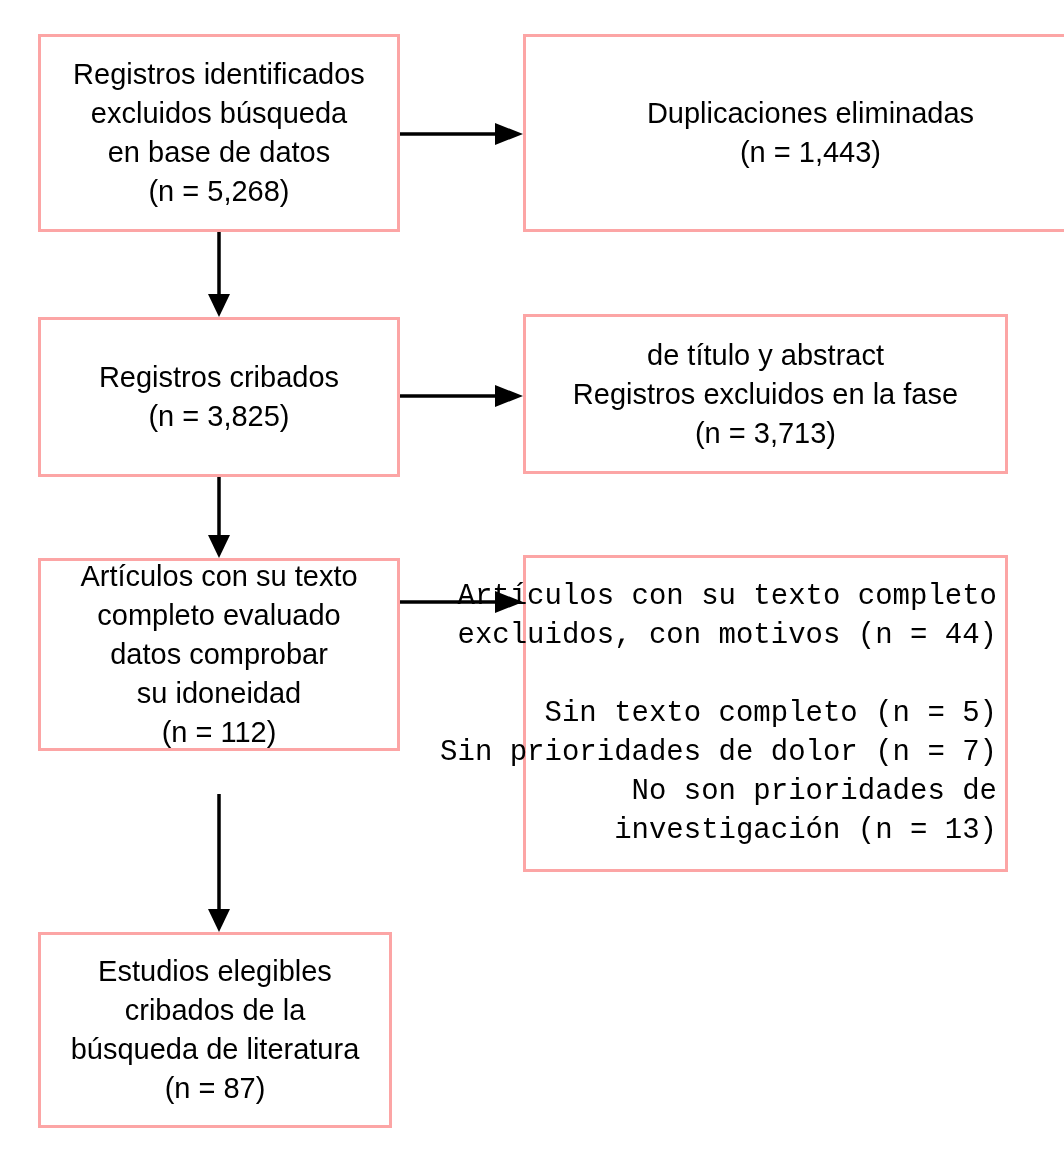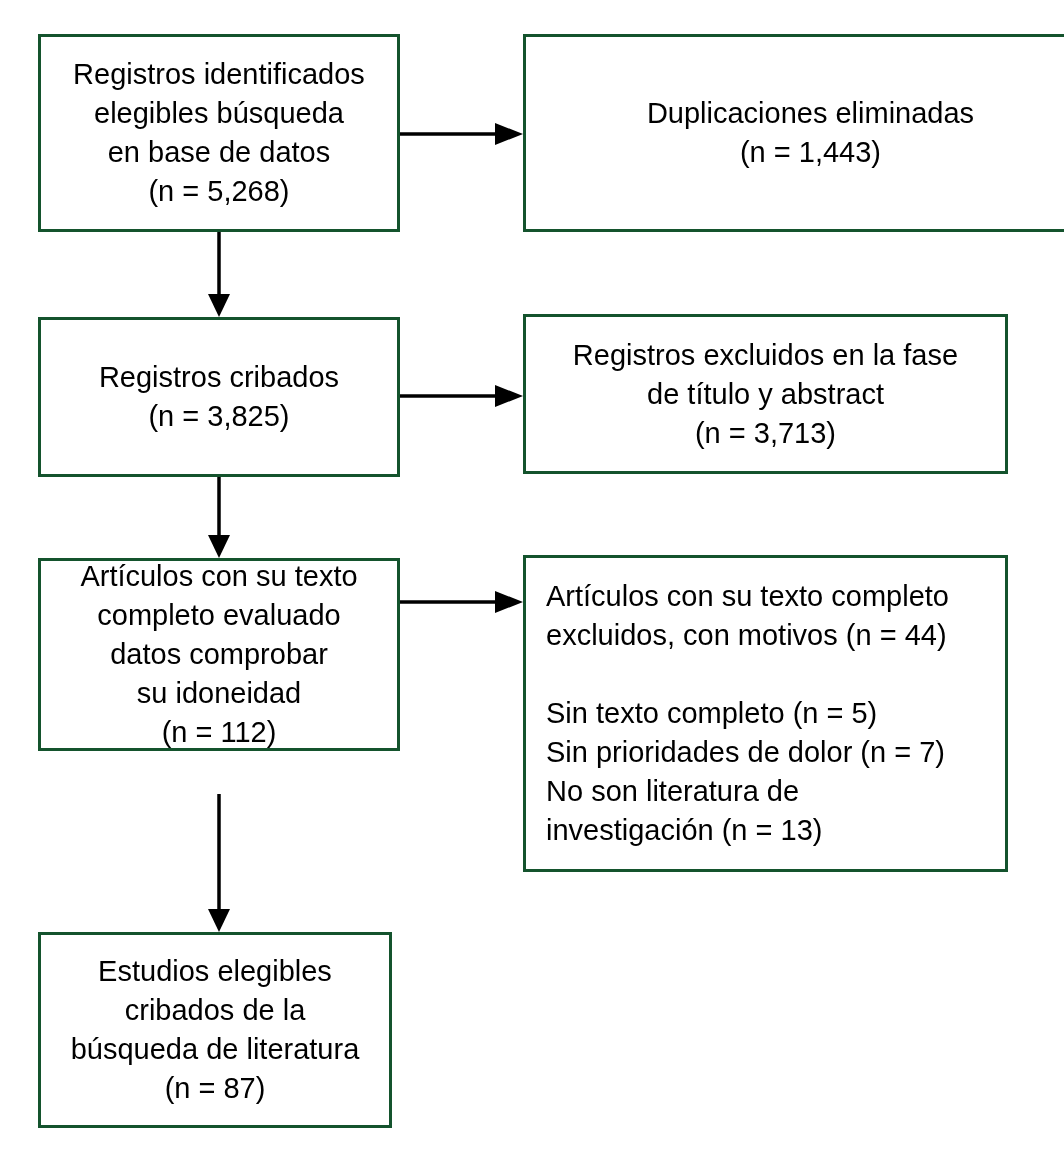--- a/index.html
+++ b/index.html
@@ -19,37 +19,38 @@
   .arrows {
     position: absolute;
     left: 0;
     top: 0;
     width: 1064px;
     height: 1158px;
   }
   .box {
     position: absolute;
     box-sizing: border-box;
-    border: 3px solid #14532d;
+    border: 3px solid #fca5a5;
     background: #ffffff;
     display: flex;
     flex-direction: column;
     justify-content: center;
     font-size: 29px;
     line-height: 39px;
   }
   .box.center {
     align-items: center;
     text-align: center;
   }
   .box.left {
-    align-items: flex-start;
+    align-items: flex-end;
     text-align: left;
     padding-left: 20px;
     padding-right: 8px;
+    font-family: Liberation Mono, monospace;
   }
   .line {
     white-space: nowrap;
     min-height: 39px;
   }
   #box-records-identified        { left: 38px;  top: 34px;  width: 362px; height: 198px; }
   #box-duplicates-removed        { left: 523px; top: 34px;  width: 575px; height: 198px; }
   #box-records-screened          { left: 38px;  top: 317px; width: 362px; height: 160px; }
   #box-excluded-title-abstract   { left: 523px; top: 314px; width: 485px; height: 160px; }
   #box-fulltext-assessed         { left: 38px;  top: 558px; width: 362px; height: 193px; }
@@ -91,56 +92,56 @@
       <polygon class="arrow-head" points="523,602 495,591 495,613"></polygon>
     </g>
     <g>
       <line class="arrow-line" x1="219" y1="794" x2="219" y2="911"></line>
       <polygon class="arrow-head" points="219,932 208,909 230,909"></polygon>
     </g>
   </svg>
 
   <div class="box center" id="box-records-identified">
     <div class="line">Registros identificados</div>
-    <div class="line">elegibles búsqueda</div>
+    <div class="line">excluidos búsqueda</div>
     <div class="line">en base de datos</div>
     <div class="line">(n = 5,268)</div>
   </div>
 
   <div class="box center" id="box-duplicates-removed">
     <div class="line">Duplicaciones eliminadas</div>
     <div class="line">(n = 1,443)</div>
   </div>
 
   <div class="box center" id="box-records-screened">
     <div class="line">Registros cribados</div>
     <div class="line">(n = 3,825)</div>
   </div>
 
   <div class="box center" id="box-excluded-title-abstract">
+    <div class="line">de título y abstract</div>
     <div class="line">Registros excluidos en la fase</div>
-    <div class="line">de título y abstract</div>
     <div class="line">(n = 3,713)</div>
   </div>
 
   <div class="box center" id="box-fulltext-assessed">
     <div class="line">Artículos con su texto</div>
     <div class="line">completo evaluado</div>
     <div class="line">datos comprobar</div>
     <div class="line">su idoneidad</div>
     <div class="line">(n = 112)</div>
   </div>
 
   <div class="box left" id="box-fulltext-excluded">
     <div class="line">Artículos con su texto completo</div>
     <div class="line">excluidos, con motivos (n = 44)</div>
     <div class="line"></div>
     <div class="line">Sin texto completo (n = 5)</div>
     <div class="line">Sin prioridades de dolor (n = 7)</div>
-    <div class="line">No son literatura de</div>
+    <div class="line">No son prioridades de</div>
     <div class="line">investigación (n = 13)</div>
   </div>
 
   <div class="box center" id="box-studies-included">
     <div class="line">Estudios elegibles</div>
     <div class="line">cribados de la</div>
     <div class="line">búsqueda de literatura</div>
     <div class="line">(n = 87)</div>
   </div>
 

